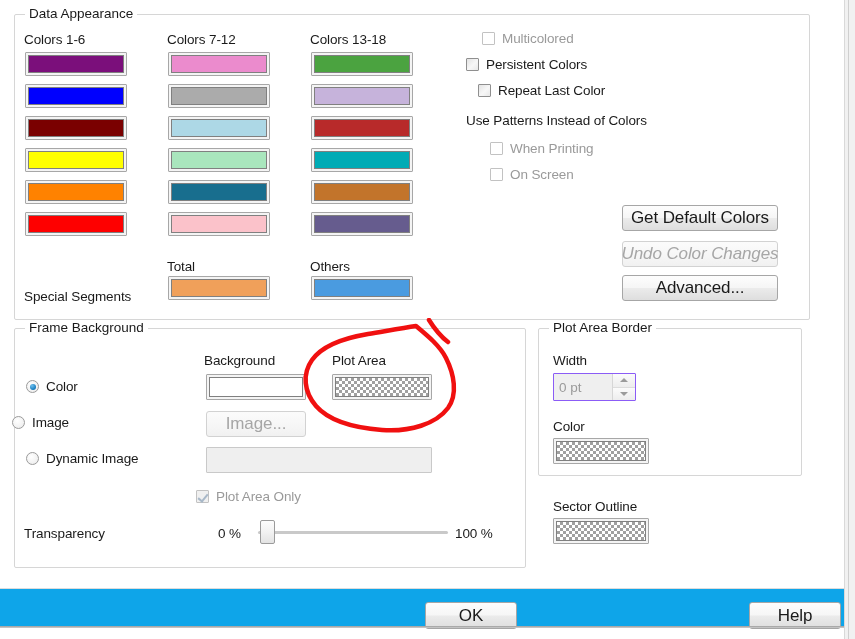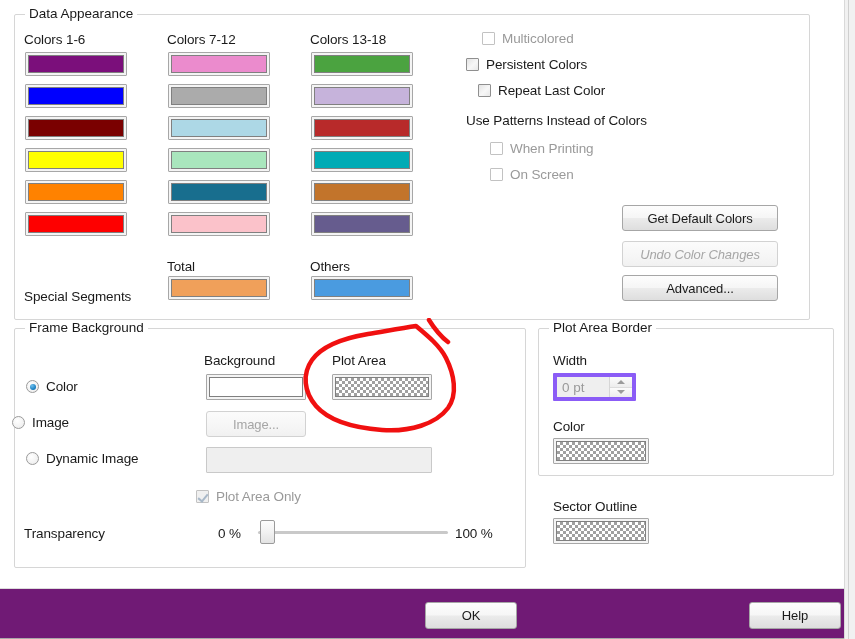--- a/index.html
+++ b/index.html
@@ -56,21 +56,21 @@
     left: 10px;
     background: #ffffff;
     padding: 0 4px;
     font-size: 13.5px;
     color: #1a1a1a;
     white-space: nowrap;
   }
 
   #gb-data-appearance { left: 14px;  top: 14px;  width: 796px; height: 306px; }
   #gb-frame-bg       { left: 14px;  top: 328px; width: 512px; height: 240px; }
-  #gb-plot-border    { left: 538px; top: 328px; width: 296px; height: 148px; }
+  #gb-plot-border    { left: 538px; top: 328px; width: 264px; height: 148px; }
 
   
   .lbl {
     position: absolute;
     font-size: 13.5px;
     color: #1a1a1a;
     white-space: nowrap;
     letter-spacing: -0.1px;
   }
 
@@ -157,21 +157,21 @@
   .radio-label { font-size: 13.5px; color: #1a1a1a; letter-spacing: -0.1px; }
 
   
   .btn {
     position: absolute;
     box-sizing: border-box;
     border: 1px solid #a6a6a6;
     border-radius: 3px;
     background: linear-gradient(to bottom, #fdfdfd 0%, #f6f6f6 48%, #ebebeb 52%, #dedede 100%);
     font-family: "Liberation Sans", sans-serif;
-    font-size: 13px;
+    font-size: 17px;
     color: #1a1a1a;
     display: flex;
     align-items: center;
     justify-content: center;
     white-space: nowrap;
     letter-spacing: -0.1px;
   }
   .btn.disabled {
     color: #a6a6a6;
     border-color: #d2d2d2;
@@ -191,21 +191,21 @@
     color: #9a9a9a;
     padding-left: 5px;
   }
 
   
   #spin-width {
     position: absolute;
     left: 553px; top: 373px;
     width: 83px; height: 28px;
     box-sizing: border-box;
-    border: 4px solid #8b5cf6;
+    border: 1px solid #8b5cf6;
     background: #efefef;
     display: flex;
     align-items: stretch;
     border-radius: 1px;
   }
   #spin-width .spin-val {
     flex: 1 1 auto;
     display: flex; align-items: center;
     padding-left: 5px;
     font-size: 13.5px;
@@ -250,22 +250,22 @@
     box-sizing: border-box;
     border: 1px solid #9b9b9b;
     border-radius: 2px;
     background: linear-gradient(to bottom, #fdfdfd 0%, #f2f2f2 50%, #e3e3e3 100%);
   }
 
   
   #button-bar {
     position: absolute;
     left: 0; top: 588px;
-    width: 844px; height: 52px;
-    background: #701a75;
+    width: 844px; height: 40px;
+    background: #0ea5e9;
     border-top: 1px solid #dcdcdc;
     box-sizing: border-box;
     padding-left: 9px;
   }
   #button-bar .sep-bottom {
     position: absolute;
     left: 0; right: 0; bottom: 0;
     height: 2px;
     background: linear-gradient(to bottom, #9d9d9d, #cfcfcf);
   }

